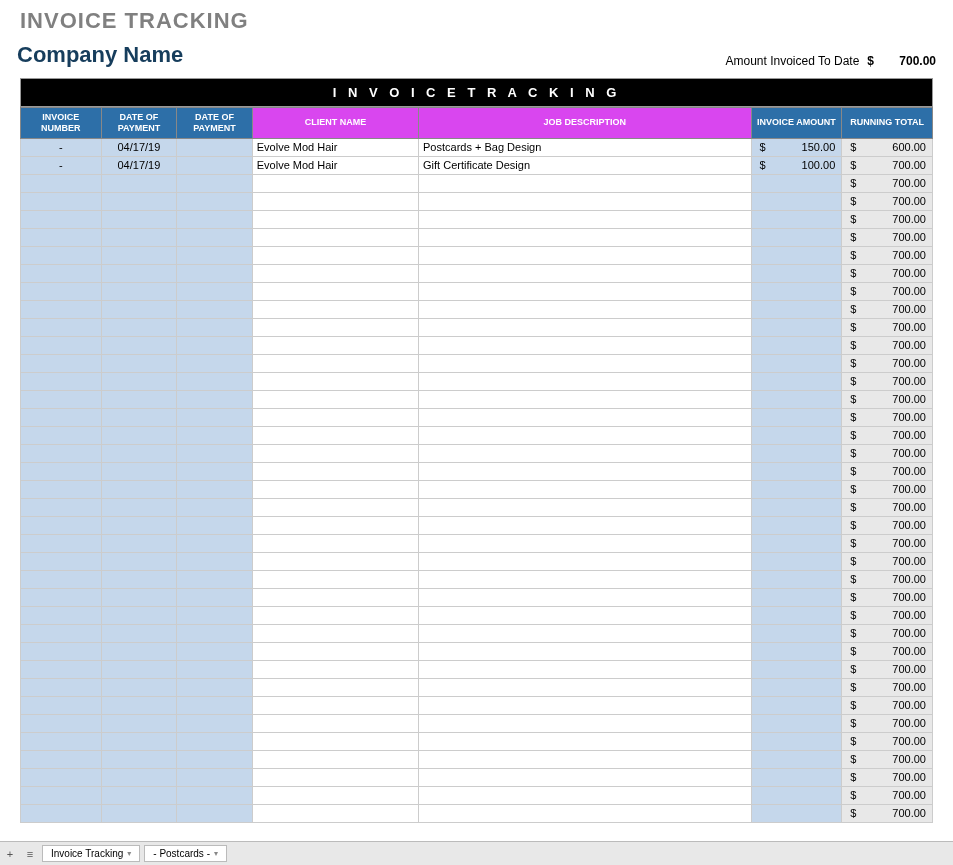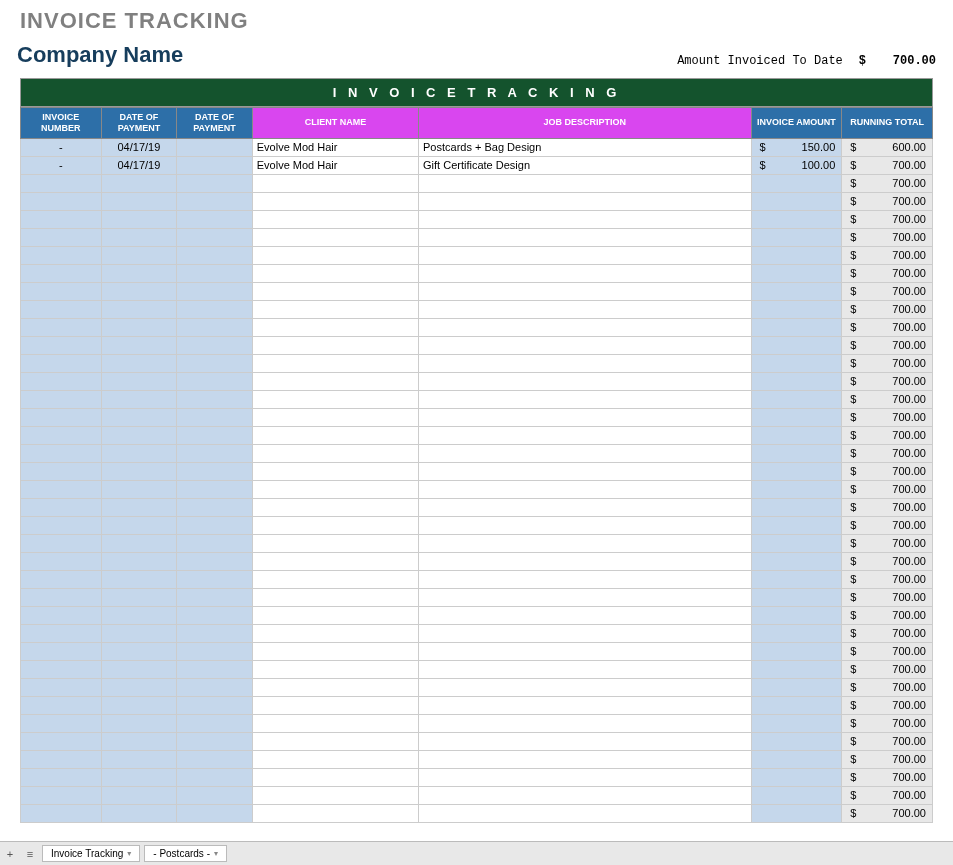--- a/index.html
+++ b/index.html
@@ -1,25 +1,25 @@
 <!DOCTYPE html>
 <html><head>
 <meta charset="utf-8">
 <style>
 * { box-sizing: border-box; margin: 0; padding: 0; }
 body { font-family: Arial, sans-serif; background: #fff; width: 953px; height: 865px; overflow: hidden; position: relative; }
 .page-title { color: #808080; font-size: 22px; font-weight: bold; letter-spacing: 1px; padding: 8px 20px 4px; }
 .company-row { display: flex; align-items: flex-end; justify-content: space-between; padding: 4px 17px 10px; }
 .company-name { color: #163d5c; font-size: 22px; font-weight: bold; }
-.summary { font-size: 12px; display: flex; align-items: center; gap: 10px; font-family: Liberation Mono, monospace; }
+.summary { font-size: 12px; display: flex; align-items: center; gap: 2px; }
 .summary .label { font-weight: normal; }
 .summary .dollar { font-weight: bold; margin-left: 6px; }
 .summary .value { font-weight: bold; min-width: 60px; text-align: right; }
 .table-wrap { padding: 0 20px; }
-.banner { background: #14532d; color: #fff; text-align: center; font-weight: bold; letter-spacing: 4px; font-size: 13px; padding: 6px 8px; border: 1px solid #999; }
+.banner { background: #000000; color: #fff; text-align: center; font-weight: bold; letter-spacing: 4px; font-size: 13px; padding: 6px 8px; border: 1px solid #999; }
 table { border-collapse: collapse; width: 100%; table-layout: fixed; font-size: 11px; }
 th { background: #d946ef; color: #fff; font-size: 9px; font-weight: bold; padding: 4px 2px; border: 1px solid #888; text-align: center; line-height: 1.2; vertical-align: middle; }
 th.blue { background: #2d6fa8; }
 td { border: 1px solid #ccc; padding: 2px 4px; height: 18px; background: #fff; }
 td.blue-col { background: #c5d7eb; text-align: center; }
 td.grey-col { background: #e8e8e8; }
 td.money { text-align: right; padding-right: 6px; }
 td.money .ds { float: left; padding-left: 4px; }
 col.c-num { width: 80px; }
 col.c-date { width: 75px; }

